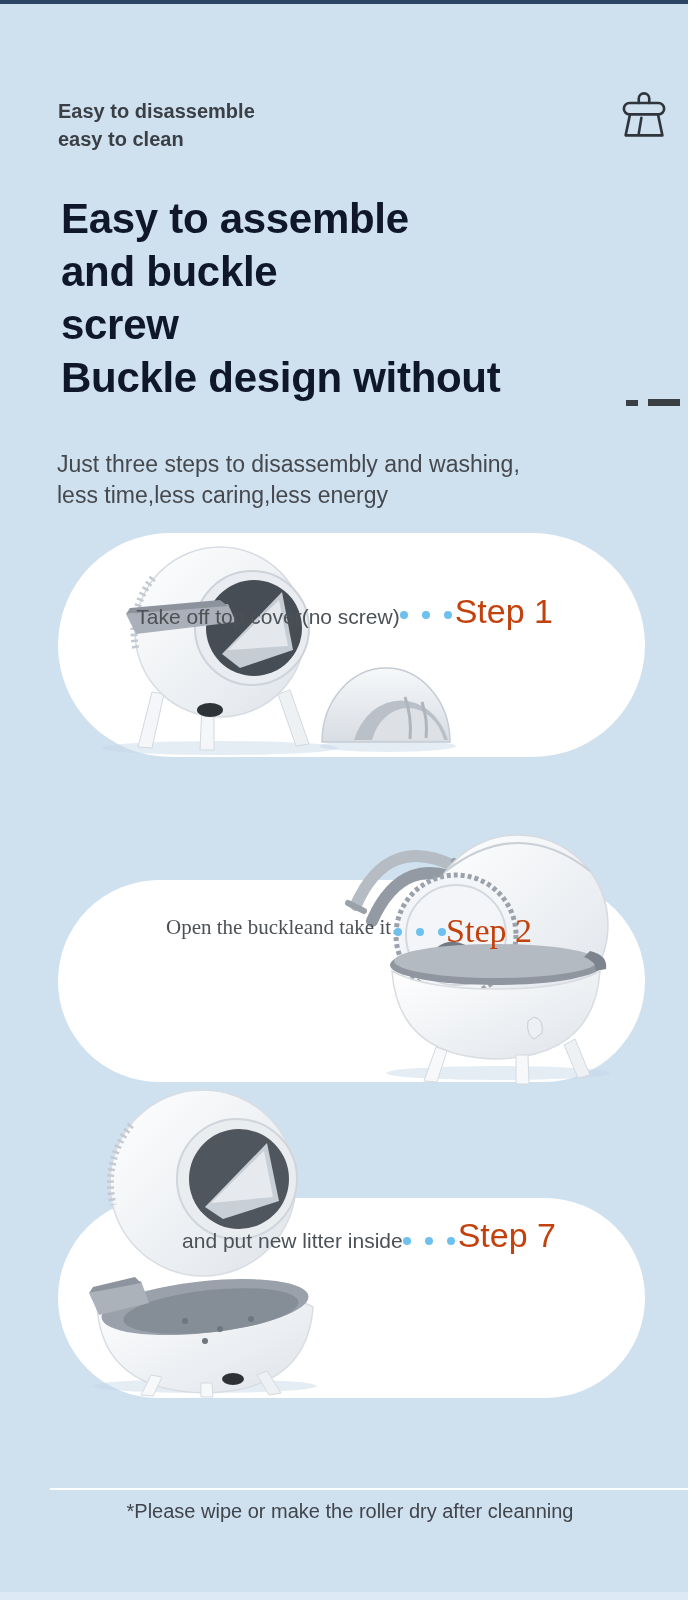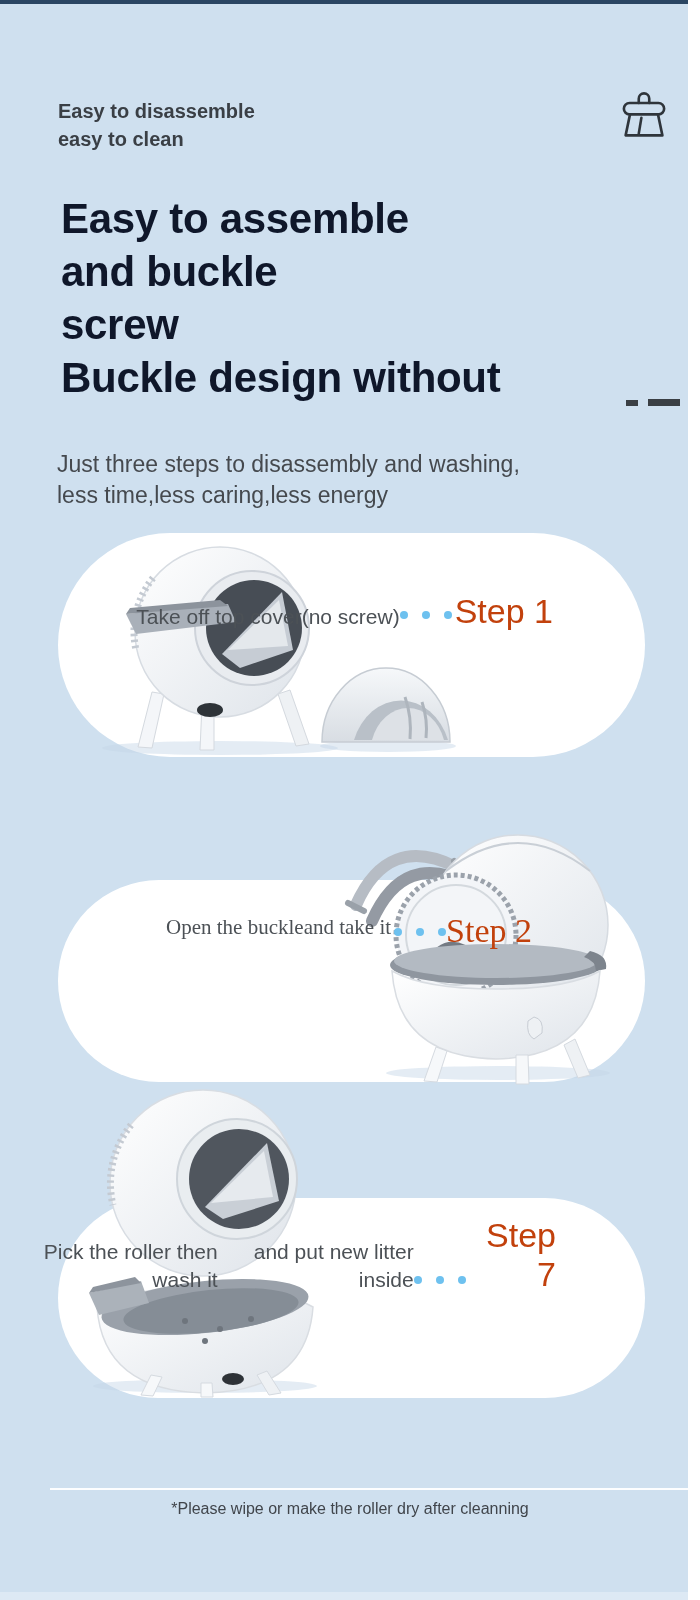--- a/index.html
+++ b/index.html
@@ -42,21 +42,21 @@
 
   .t2{left:166px;top:912px;align-items:flex-start;text-align:left;font-family:Liberation Serif, serif;}
   .t2 .caption{line-height:30px;}
   .t2 .dots{margin:16px 0 12px 3px;}
 
   .t3{right:132px;top:1216px;align-items:flex-end;text-align:right;}
   .t3 .caption{line-height:28px;}
   .t3 .dots{margin:12px 3px 10px 0;}
 
   .divider{position:absolute;left:50px;top:1488px;width:638px;height:2px;background:rgba(255,255,255,0.95);}
-  .footnote{position:absolute;left:0;top:1500px;width:700px;text-align:center;font-size:16px;color:#40454b;}
+  .footnote{position:absolute;left:0;top:1500px;width:700px;text-align:center;font-size:20px;color:#40454b;}
 </style>
 </head>
 <body>
 
 <div class="page">
   <div class="topbar"></div>
 
   <div class="eyebrow">
     <div>Easy to disassemble</div>
     <div>easy to clean</div>
@@ -193,21 +193,20 @@
       <circle cx="150" cy="258" r="3" fill="#6e757d"></circle>
       <path d="M34 210 L86 198 L94 220 L44 232 Z" fill="#abb2ba"></path>
       <path d="M38 204 L80 194 L86 200 L34 210 Z" fill="#8d949d"></path>
       <path d="M96 292 L86 312 L98 313 L107 294 Z" fill="#f6f8fa" stroke="#d5dae0"></path>
       <path d="M146 300 L146 314 L158 314 L157 300 Z" fill="#f6f8fa" stroke="#d5dae0"></path>
       <path d="M212 288 L226 310 L214 312 L202 292 Z" fill="#eef1f4" stroke="#d5dae0"></path>
       <ellipse cx="178" cy="296" rx="11" ry="6" fill="#2e3237"></ellipse>
     </g>
   </svg>
   <div class="step-text t3">
-    <div class="caption">Pick the roller then wash it</div>
     <div class="caption">and put new litter inside</div>
     <div class="dots">
       <span class="dot"></span>
         <span class="dot"></span>
         <span class="dot"></span>
     </div>
     <div class="label">Step 7</div>
   </div>
 
   <div class="divider"></div>

